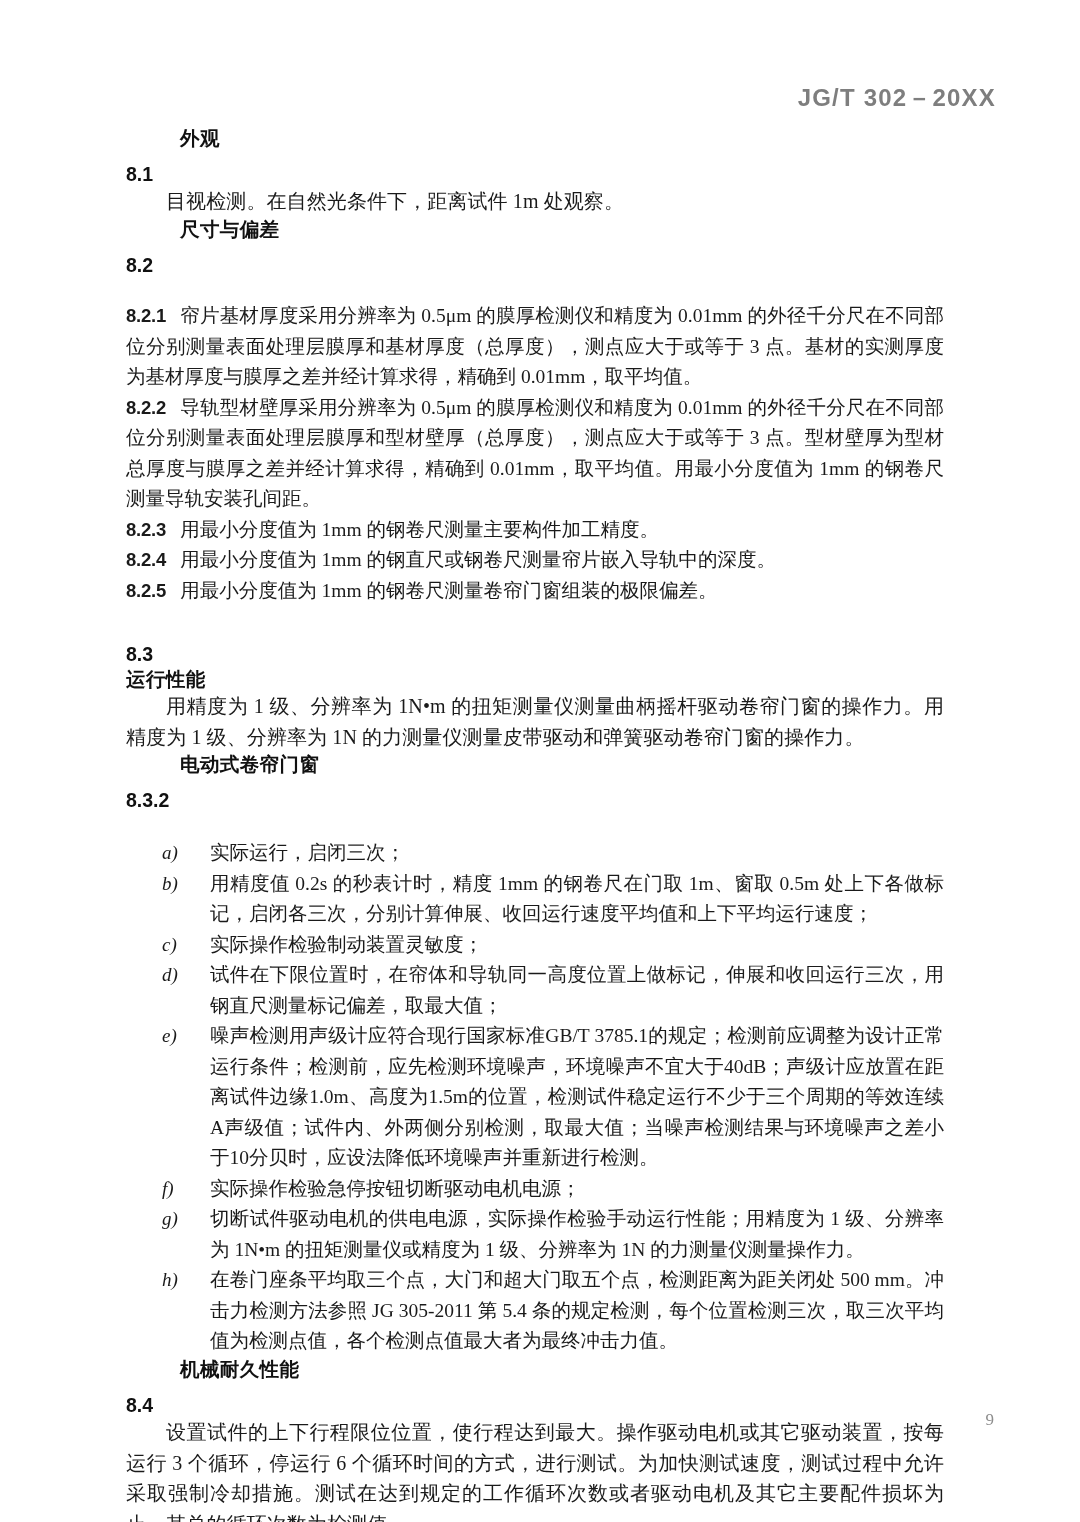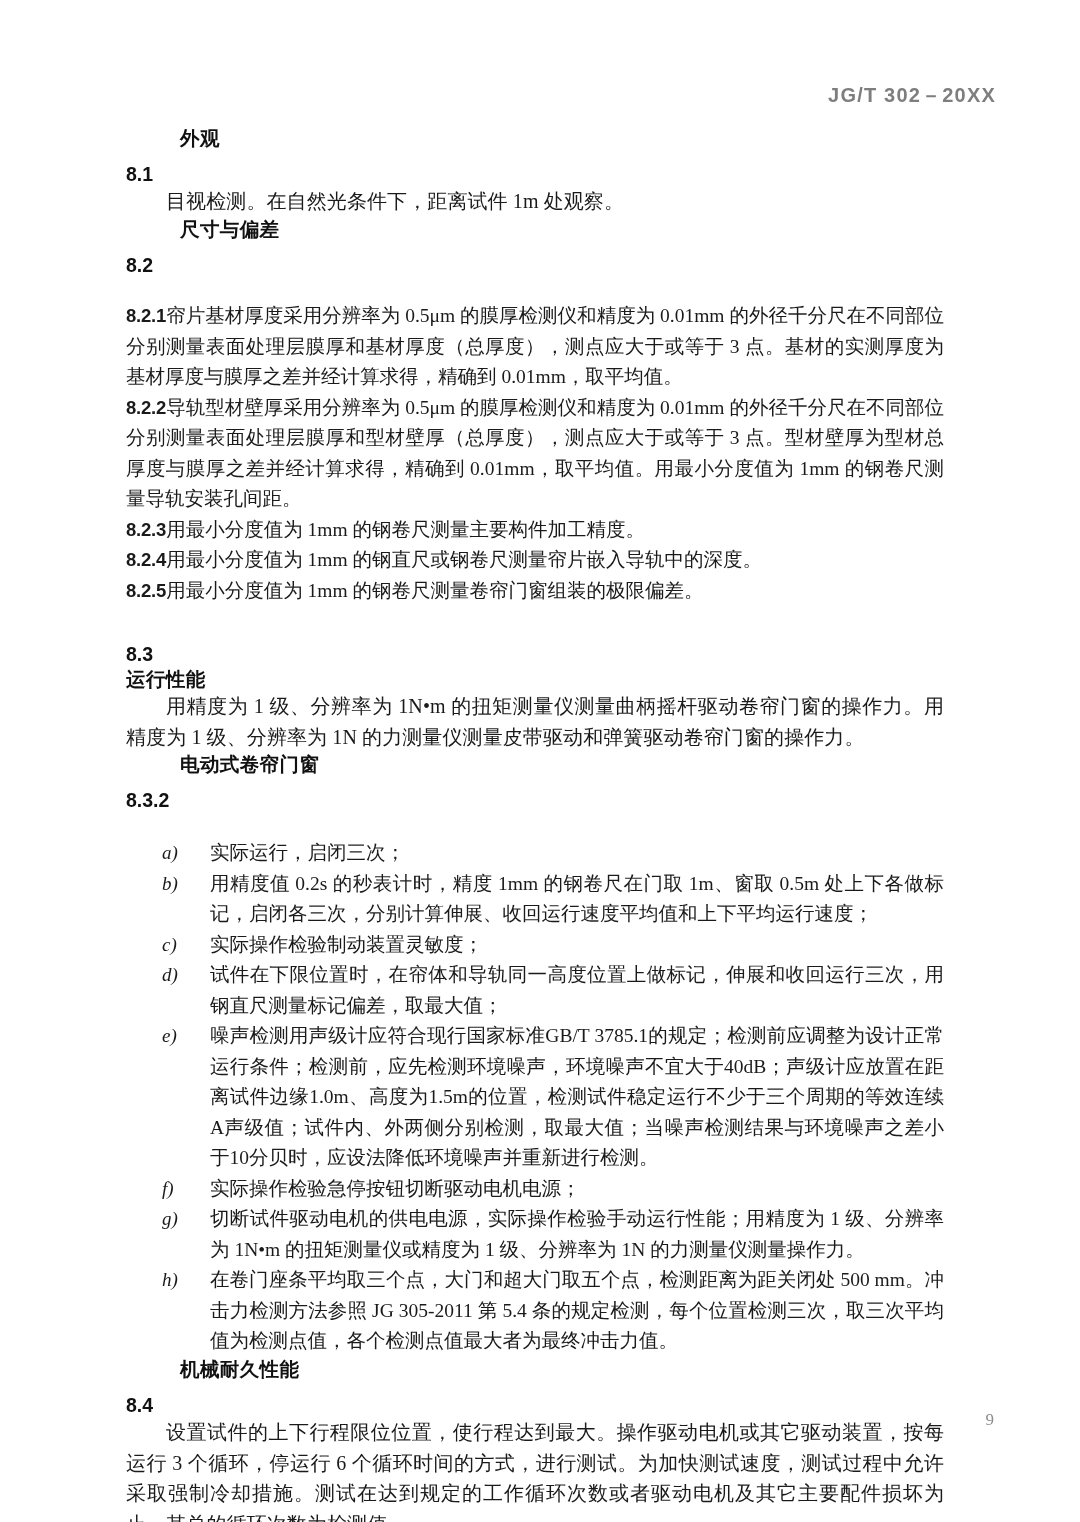--- a/index.html
+++ b/index.html
@@ -22,21 +22,21 @@
     overflow: hidden;
   }
 
   
   .page-header {
     position: absolute;
     top: 82px;
     right: 84px;
     font-family: "Liberation Sans", "DejaVu Sans", sans-serif;
     font-weight: bold;
-    font-size: 20px;
+    font-size: 24px;
     letter-spacing: 1.2px;
     color: #7e7e7e;
     white-space: nowrap;
   }
 
   
   .content {
     position: absolute;
     left: 126px;
     top: 126px;
@@ -91,20 +91,21 @@
     font-size: 19.5px;
     line-height: 30.5px;
     text-align: justify;
     text-justify: inter-ideograph;
     margin: 0;
   }
   .clause .cnum {
     font-family: "Liberation Sans", "DejaVu Sans", sans-serif;
     font-weight: bold;
     font-size: 18.5px;
+    margin-right: 14px;
     letter-spacing: -0.2px;
   }
   .clause-list { margin-top: 24px; }
 
   
   ol.alpha {
     list-style: none;
     margin: 26px 0 0 0;
     padding: 0;
   }

